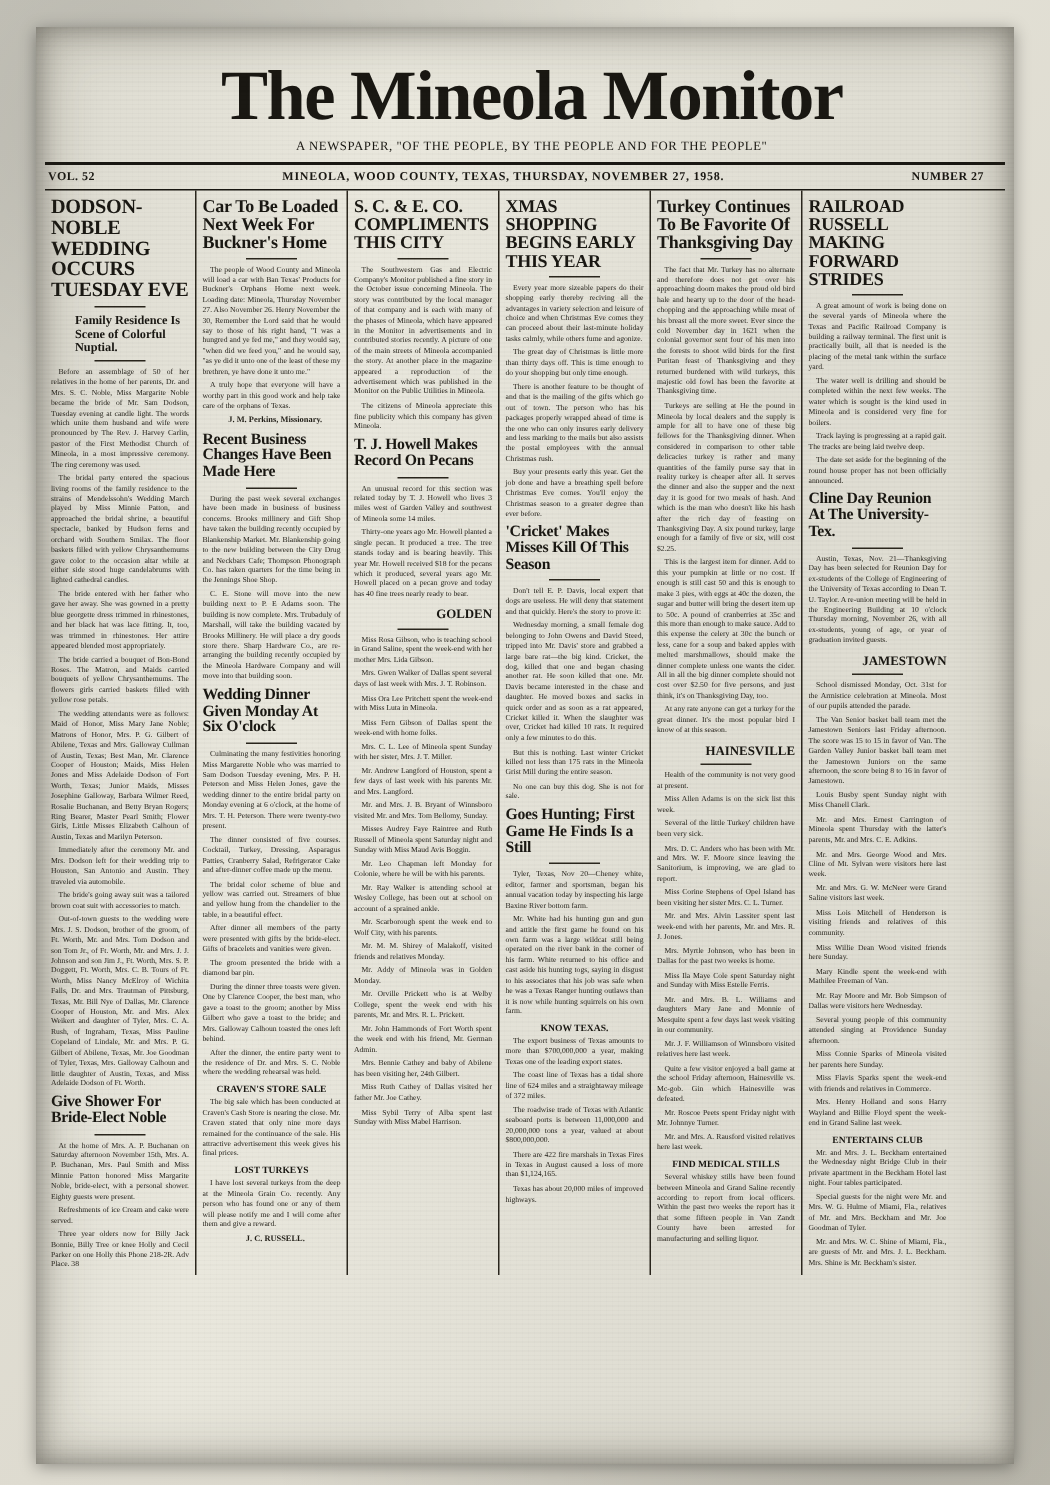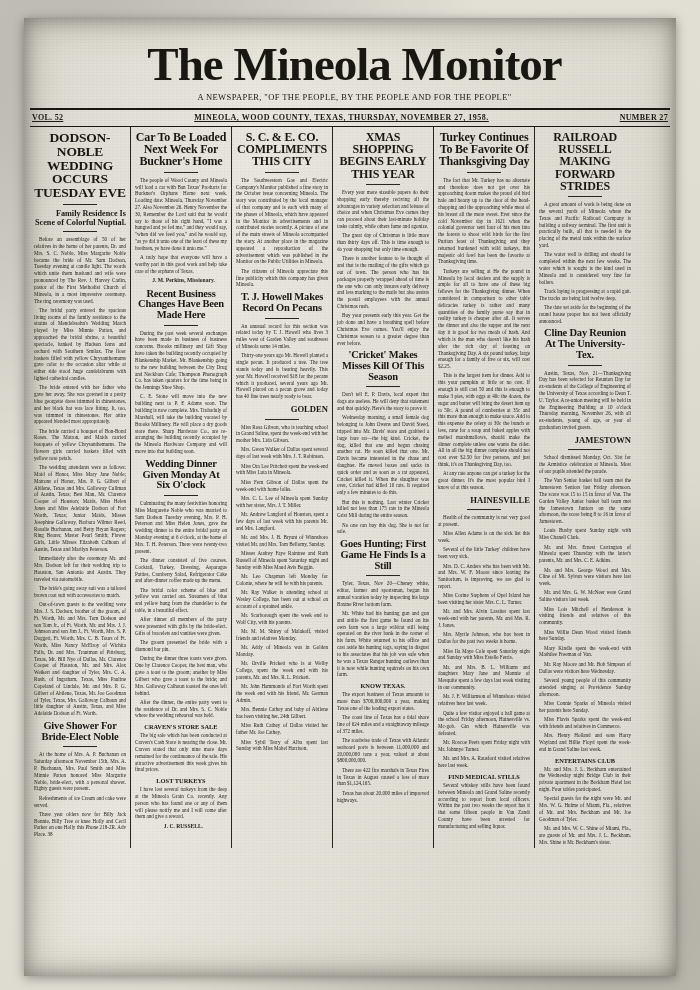--- a/index.html
+++ b/index.html
@@ -37,39 +37,39 @@
     font-weight:700;font-size:47px;line-height:52px;letter-spacing:-1px;
     margin:4px 0 2px 0;
   }
   .masthead .slogan{
     font-size:8.5px;letter-spacing:.4px;margin-top:2px;margin-bottom:6px;
   }
   .ruleThick{border-top:2px solid #1a1813;margin:3px 6px 0 6px;}
   .ruleThin{border-top:1px solid #1a1813;margin:1px 6px 0 6px;}
   .folio{
     display:flex;justify-content:space-between;align-items:flex-start;
-    font-size:8px;font-weight:700;padding:3px 8px 3px 8px;letter-spacing:.3px;text-decoration:underline;
+    font-size:8px;font-weight:700;padding:3px 20px 3px 8px;letter-spacing:.3px;
   }
   .folio .center{font-size:8px;letter-spacing:.5px;}
   .cols{display:flex;padding:0 6px;gap:0;}
   .col{
     width:92px;flex:0 0 92px;padding:0 4px;
     border-right:1px solid #2a261d;
   }
   .col:last-child{border-right:none;}
   .hl{
-    text-align:center;font-weight:700;line-height:1.02;
+    font-weight:700;line-height:1.02;
     margin:4px 0 3px 0;letter-spacing:-.2px;
   }
   .hl.xl{font-size:13.5px;}
   .hl.lg{font-size:12px;}
   .hl.md{font-size:10.5px;}
   .sub{
-    text-align:right;font-weight:700;font-size:8.2px;line-height:1.12;
-    margin:3px 0 3px 0;
+    text-align:left;font-weight:700;font-size:8.2px;line-height:1.12;
+    margin:3px 0 3px 16px;
   }
   .dash{border-top:1px solid #2a261d;width:34px;margin:4px auto;}
   .body{
     font-size:5.1px;line-height:1.34;text-align:justify;
     hyphens:auto;-webkit-hyphens:auto;
     color:#221f18;
   }
   .body p{margin:0 0 2.5px 0;text-indent:5px;}
   .kicker{
     text-align:right;font-weight:700;font-size:8.6px;margin:5px 0 3px 0;line-height:1.1;

